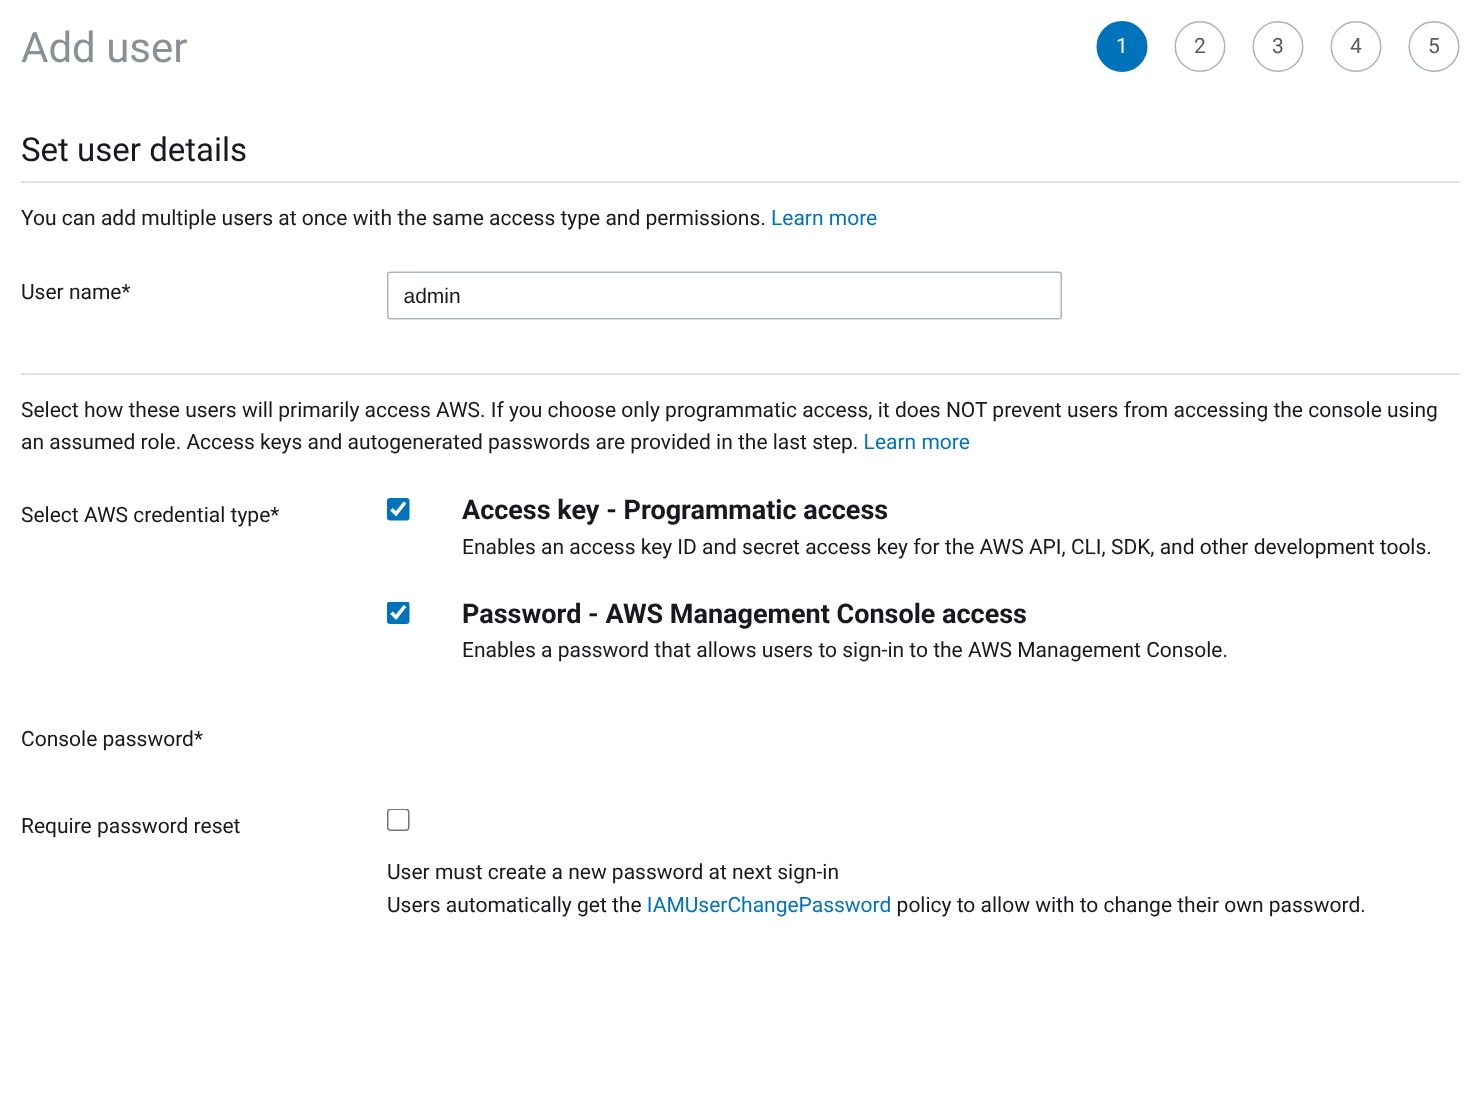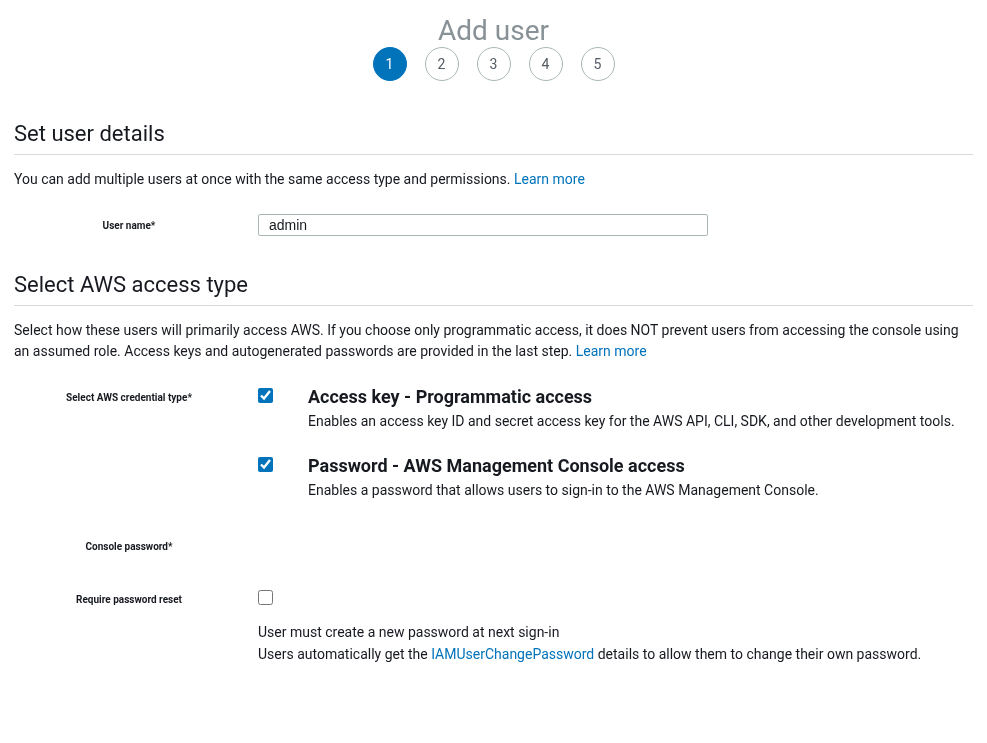--- a/index.html
+++ b/index.html
@@ -12,21 +12,20 @@
       font-size: 14px;
       color: #16191f;
       background: #fff;
       padding: 14px;
     }
     .header-row {
       display: flex;
       justify-content: space-between;
       align-items: center;
       margin-bottom: 40px;
-      flex-direction: column;
     }
     .page-title {
       font-size: 28px;
       font-weight: 400;
       color: #879196;
     }
     .steps {
       display: flex;
       gap: 18px;
     }
@@ -71,33 +70,33 @@
       cursor: pointer;
     }
     .form-row {
       display: flex;
       align-items: flex-start;
       margin-bottom: 12px;
     }
     .form-label {
       width: 244px;
       flex-shrink: 0;
-      text-align: center;
-      font-weight: 700;
-      font-size: 10px;
+      text-align: left;
+      font-weight: 400;
+      font-size: 14px;
       padding-right: 14px;
       padding-top: 6px;
     }
     .form-control-area {
       flex: 1;
       max-width: 720px;
     }
     .text-input {
       width: 450px;
-      height: 22px;
+      height: 32px;
       border: 1px solid #aab7b8;
       border-radius: 2px;
       padding: 4px 10px;
       font-size: 14px;
       color: #16191f;
     }
     .text-input:disabled {
       background: #eaeded;
     }
     .disabled-input {
@@ -214,21 +213,20 @@
   <div class="form-row">
     <label class="form-label">User name*</label>
     <div class="form-control-area">
       <input type="text" class="text-input" value="admin" style="">
     </div>
   </div>
 
 </div>
 
 <div class="section">
-  <h2 class="section-title">Select AWS access type</h2>
   <hr class="section-divider">
   <p class="section-subtitle">
     <span>Select how these users will primarily access AWS. If you choose only programmatic access, it does NOT prevent users from accessing the console using an assumed role. Access keys and autogenerated passwords are provided in the last step. </span><a class="link">Learn more</a>
   </p>
 
   <div class="form-row">
     <label class="form-label">Select AWS credential type*</label>
     <div class="form-control-area">
 
       <div class="checkbox-row">
@@ -265,20 +263,20 @@
   <div class="form-row reset-row">
     <label class="form-label">Require password reset</label>
     <div class="form-control-area">
       <div class="checkbox-row" style="margin-bottom:0;flex-direction:column;">
         <div class="credential-checkbox-col">
           <input type="checkbox" class="checkbox" style="">
         </div>
         <div class="checkbox-content">
           <div class="checkbox-desc">User must create a new password at next sign-in</div>
           <div class="checkbox-desc">
-            <span>Users automatically get the </span><a class="link">IAMUserChangePassword</a><span> details to allow them to change their own password.</span>
+            <span>Users automatically get the </span><a class="link">IAMUserChangePassword</a><span> policy to allow with to change their own password.</span>
           </div>
         </div>
       </div>
     </div>
   </div>
 
 </div>
 
 </body></html>

